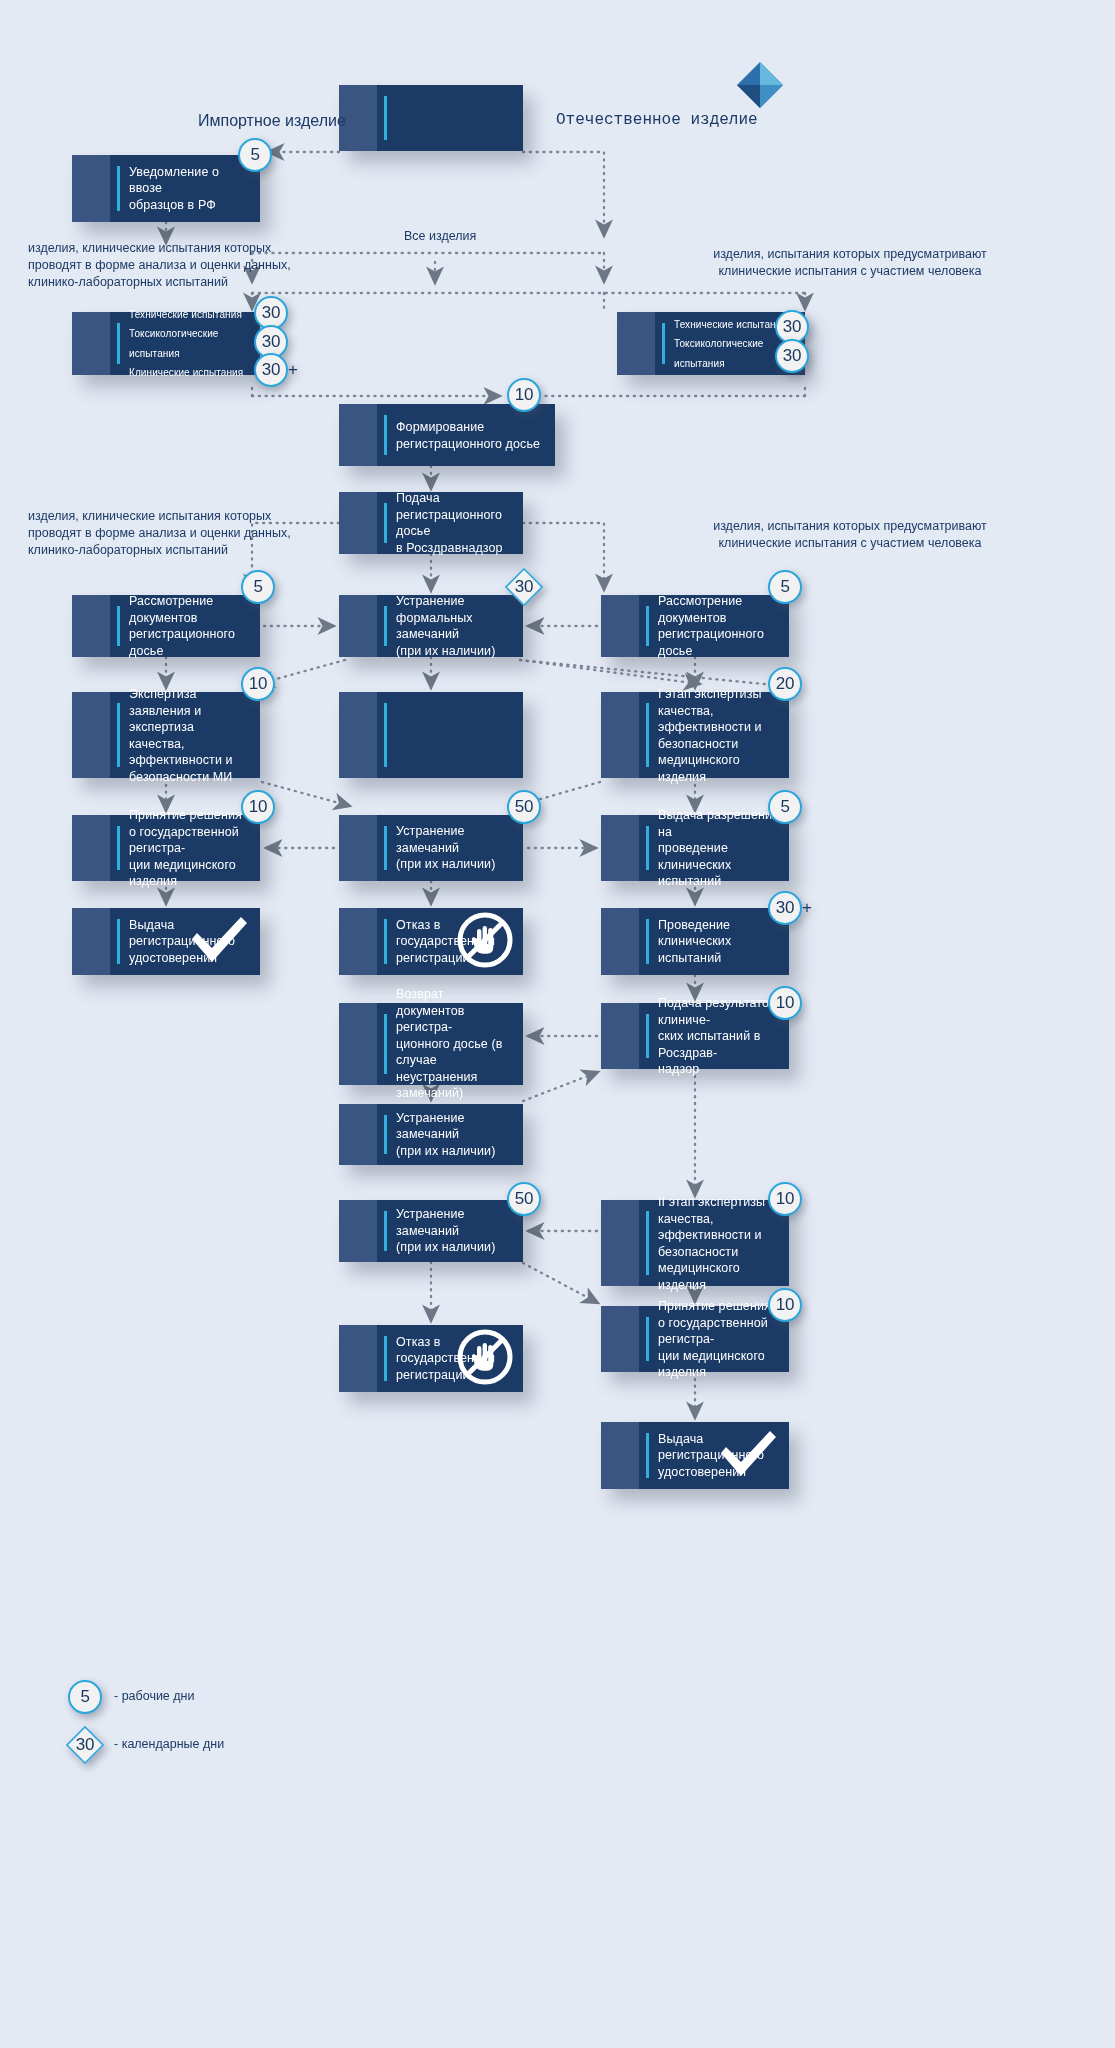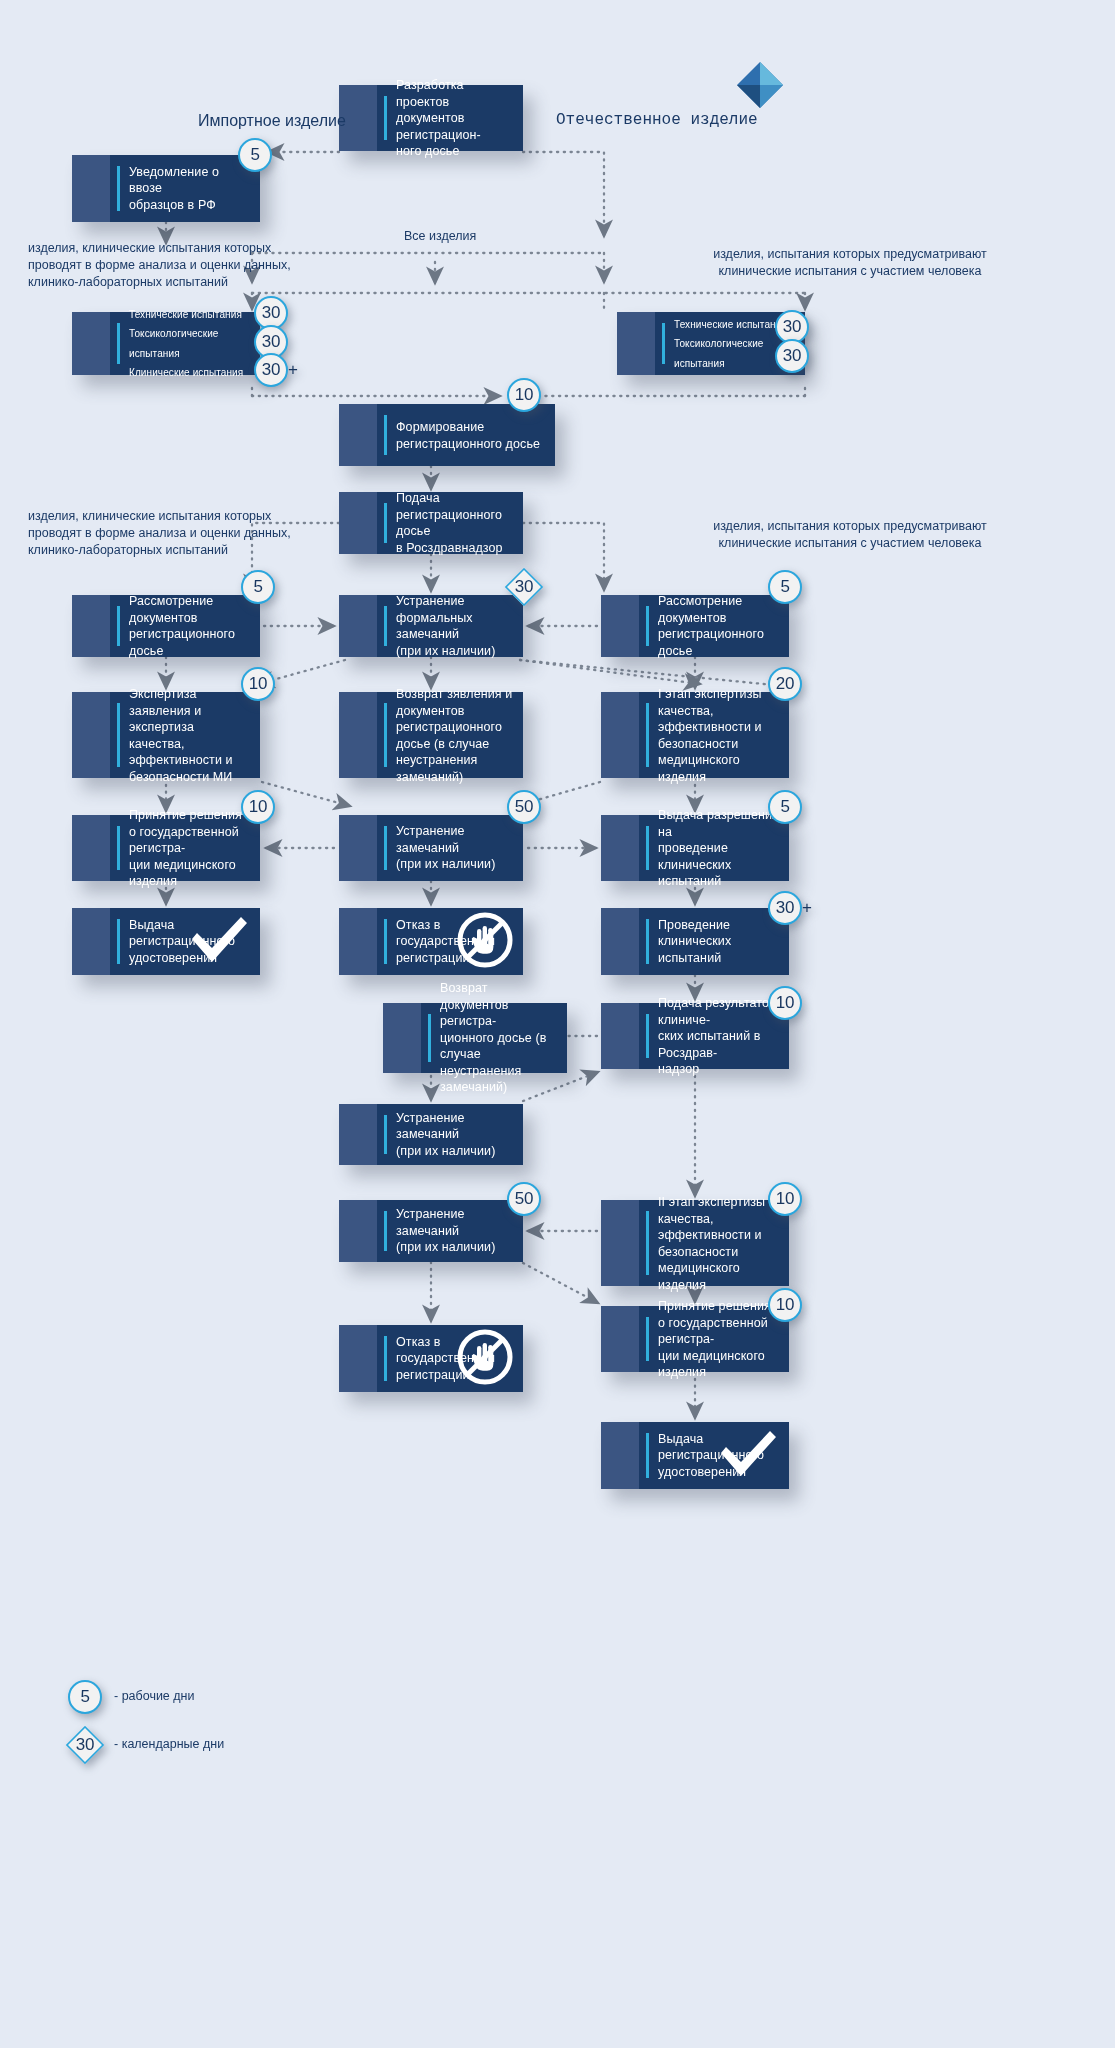--- a/index.html
+++ b/index.html
@@ -234,23 +234,20 @@
       <polygon points="27,4 50,27 27,27" fill="#66b9dd"></polygon>
       <polygon points="4,27 27,27 27,50" fill="#1e4f80"></polygon>
       <polygon points="27,27 50,27 27,50" fill="#3f8fc4"></polygon>
     </svg>
   </div>
 
   <div id="boxes-layer">
       <div class="box" style="left: 339px; top: 85px; width: 184px; height: 66px;">
         <div class="tab"></div>
         <div class="rule"></div>
-        <div class="txt">Разработка проектов
-документов регистрацион-
-ного досье</div>
       </div>
       <div class="box" style="left: 72px; top: 155px; width: 188px; height: 67px;">
         <div class="tab"></div>
         <div class="rule"></div>
         <div class="txt">Уведомление о ввозе
 образцов в РФ</div>
       </div>
       <div class="box listbox" style="left: 72px; top: 312px; width: 188px; height: 63px;">
         <div class="tab"></div>
         <div class="rule"></div>
@@ -300,24 +297,20 @@
         <div class="tab"></div>
         <div class="rule"></div>
         <div class="txt">Экспертиза заявления и
 экспертиза качества,
 эффективности и
 безопасности МИ</div>
       </div>
       <div class="box" style="left: 339px; top: 692px; width: 184px; height: 86px;">
         <div class="tab"></div>
         <div class="rule"></div>
-        <div class="txt">Возврат зявления и
-документов регистрационного
-досье (в случае неустранения
-замечаний)</div>
       </div>
       <div class="box" style="left: 601px; top: 692px; width: 188px; height: 86px;">
         <div class="tab"></div>
         <div class="rule"></div>
         <div class="txt">I этап экспертизы качества,
 эффективности и
 безопасности
 медицинского изделия</div>
       </div>
       <div class="box" style="left: 72px; top: 815px; width: 188px; height: 66px;">
@@ -366,21 +359,21 @@
             </g>
             <line x1="11" y1="45" x2="45" y2="11" stroke="#ffffff" stroke-width="5"></line>
           </svg></div>
       </div>
       <div class="box" style="left: 601px; top: 908px; width: 188px; height: 67px;">
         <div class="tab"></div>
         <div class="rule"></div>
         <div class="txt">Проведение клинических
 испытаний</div>
       </div>
-      <div class="box" style="left: 339px; top: 1003px; width: 184px; height: 70px; margin-left: 44px;">
+      <div class="box" style="left: 339px; top: 1003px; width: 184px; height: 82px;">
         <div class="tab"></div>
         <div class="rule"></div>
         <div class="txt">Возврат документов регистра-
 ционного досье (в случае
 неустранения замечаний)</div>
       </div>
       <div class="box" style="left: 601px; top: 1003px; width: 188px; height: 66px;">
         <div class="tab"></div>
         <div class="rule"></div>
         <div class="txt">Подача результатов клиниче-

